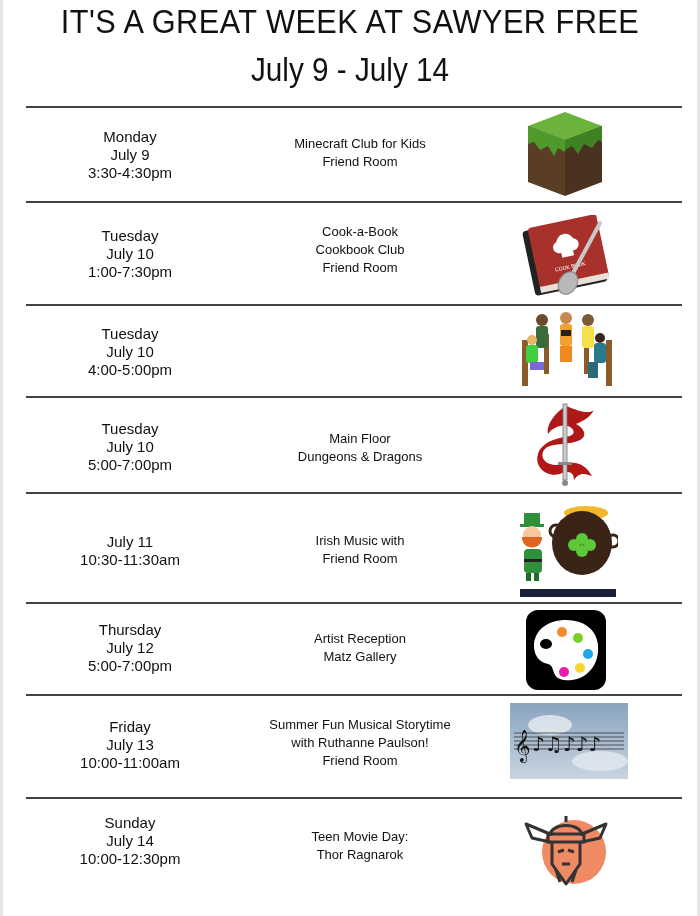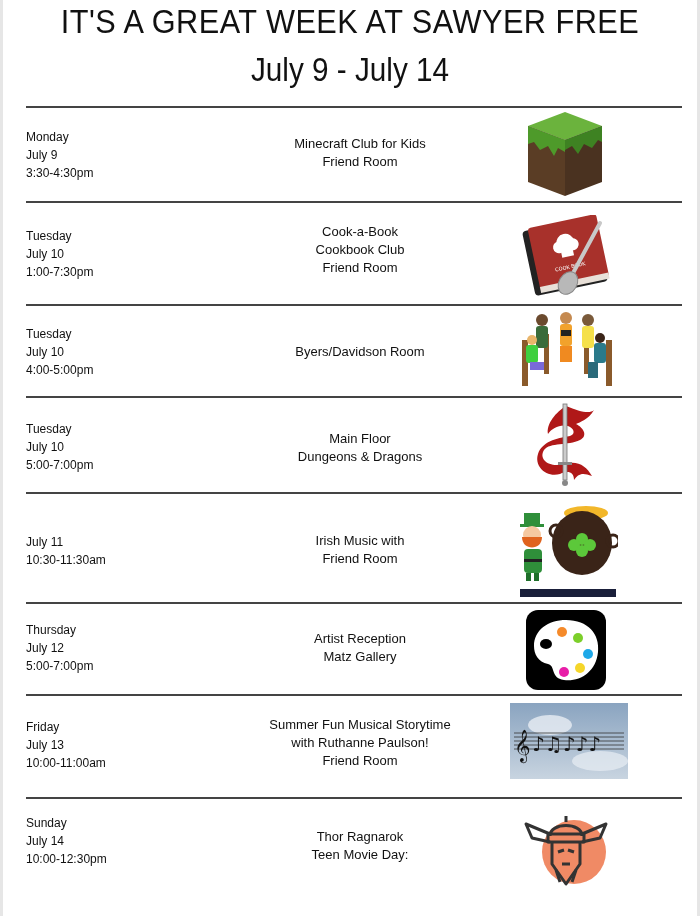--- a/index.html
+++ b/index.html
@@ -13,22 +13,22 @@
     position: absolute; left: 0; right: 0; top: 2px; text-align: center;
     font-size: 33px; letter-spacing: 0.5px; line-height: 40px; font-weight: normal;
     transform: scaleX(0.93); transform-origin: center;
   }
   .subtitle {
     position: absolute; left: 0; right: 0; top: 50px; text-align: center;
     font-size: 33px; line-height: 40px; transform: scaleX(0.9); transform-origin: center;
   }
   .hr { position: absolute; left: 26px; width: 656px; height: 2px; background: #444; }
   .when {
-    position: absolute; left: 26px; width: 180px; text-align: left;
-    font-size: 12px; line-height: 18px; transform: translateY(-50%);
+    position: absolute; left: 40px; width: 180px; text-align: center;
+    font-size: 15px; line-height: 18px; transform: translateY(-50%);
   }
   .when span, .what span { display: block; }
   .what {
     position: absolute; left: 210px; width: 300px; text-align: center;
     font-size: 13px; line-height: 18px; transform: translateY(-50%);
   }
   .pic { position: absolute; }
 </style>
 </head>
 <body>
@@ -91,21 +91,20 @@
 
 <div class="hr" style="top:304px"></div>
 
 <div>
   <div class="when" style="top:352px">
     <span>Tuesday</span>
     <span>July 10</span>
     <span>4:00-5:00pm</span>
   </div>
   <div class="what" style="top:352px">
-    <span>Byers/Davidson Room</span>
   </div>
   <svg class="pic" style="left:518px;top:310px" width="98" height="80" viewBox="0 0 98 80">
     <rect x="4" y="30" width="6" height="46" fill="#8a5a2b"></rect>
     <rect x="88" y="30" width="6" height="46" fill="#8a5a2b"></rect>
     <rect x="26" y="24" width="5" height="40" fill="#8a5a2b"></rect>
     <rect x="66" y="24" width="5" height="40" fill="#8a5a2b"></rect>
     <circle cx="24" cy="10" r="6" fill="#6b4a2e"></circle>
       <rect x="18" y="16" width="12" height="22" rx="3" fill="#3a6b3a"></rect>
     <circle cx="48" cy="8" r="6" fill="#c58a50"></circle>
       <rect x="42" y="14" width="12" height="22" rx="3" fill="#f2a22c"></rect>
@@ -235,22 +234,22 @@
 
 <div class="hr" style="top:797px"></div>
 
 <div>
   <div class="when" style="top:841px">
     <span>Sunday</span>
     <span>July 14</span>
     <span>10:00-12:30pm</span>
   </div>
   <div class="what" style="top:846px">
+    <span>Teen Movie Day:</span>
     <span>Thor Ragnarok</span>
-    <span>Teen Movie Day:</span>
   </div>
   <svg class="pic" style="left:522px;top:812px" width="90" height="80" viewBox="0 0 90 80">
     <circle cx="52" cy="40" r="32" fill="#f08a65"></circle>
     <g fill="none" stroke="#333" stroke-width="3" stroke-linejoin="round">
       <path d="M28 24 C28 10 60 10 60 24"></path>
       <line x1="44" y1="4" x2="44" y2="10"></line>
       <path d="M28 22 L4 12 L10 26 L28 30"></path>
       <path d="M60 22 L84 12 L78 26 L60 30"></path>
       <rect x="26" y="22" width="36" height="8"></rect>
       <path d="M30 30 L30 52 L44 72 L58 52 L58 30"></path>

